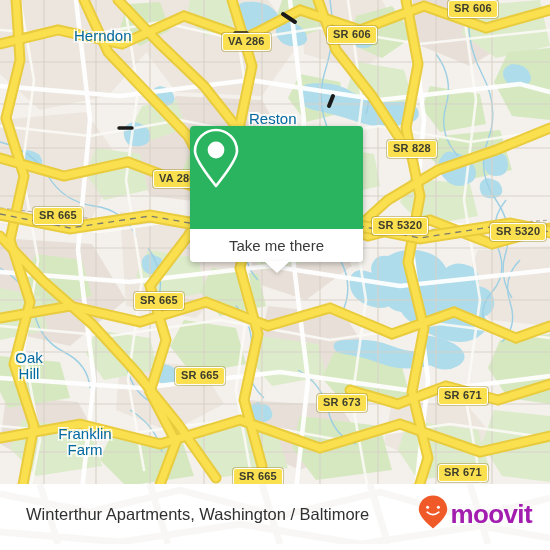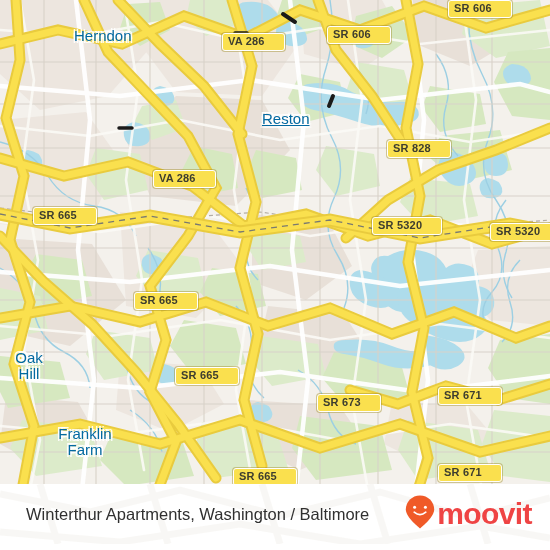--- a/index.html
+++ b/index.html
@@ -45,21 +45,21 @@
   
   .shield {
     position: absolute;
     background: #FAE04E;
     border: 1.5px solid #ffffff;
     border-radius: 3px;
     color: #3d3d2f;
     font-size: 11px;
     font-weight: 700;
     letter-spacing: .2px;
-    padding: 2px 19px 3px 5px;
+    padding: 2px 5px 3px 5px;
     white-space: nowrap;
     box-shadow: 0 0 0 1px rgba(160,140,40,.45);
     line-height: 1;
   }
 
   
   #attrib {
     position: absolute;
     left: 0; top: 467px;
     width: 207px; height: 23px;
@@ -131,23 +131,23 @@
     white-space: nowrap;
     z-index: 2;
   }
   #logo {
     position: relative;
     display: flex; align-items: center;
     gap: 2px;
     z-index: 2;
   }
   #logo-word {
-    font-size: 30px;
+    font-size: 26px;
     font-weight: 700;
-    color: #ef4444;
+    color: #a21caf;
     letter-spacing: -.6px;
     line-height: 1;
     text-align: right;
   }
 </style>
 </head>
 <body>
 
 <div id="app">
 
@@ -349,40 +349,54 @@
       <path class="hwy-i" stroke-width="9" d="M0 214 L70 228 L150 216 L240 232 L330 220 L420 238 L510 224 L550 232"></path>
       <path fill="none" stroke="#7A7A70" stroke-width="1.3" stroke-dasharray="6 5" d="M0 214 L70 228 L150 216 L240 232 L330 220 L420 238 L510 224 L550 232"></path>
 
       <path d="M283 14 L295 22" stroke="#1a1a1a" stroke-width="4" stroke-linecap="round" fill="none"></path>
       <path d="M333 96 L329 106" stroke="#1a1a1a" stroke-width="4" stroke-linecap="round" fill="none"></path>
       <path d="M119 128 L132 128" stroke="#1a1a1a" stroke-width="3.5" stroke-linecap="round" fill="none"></path>
       <path d="M235 33 L247 33" stroke="#1a1a1a" stroke-width="3.5" stroke-linecap="round" fill="none"></path>
     </svg>
 
     <div class="place-label" style="left:74px; top:28px;">Herndon</div>
-    <div class="place-label" style="left:262px; top:111px;text-decoration:underline;">Reston</div>
+    <div class="place-label" style="left:249px; top:111px;">Reston</div>
     <div class="place-label" style="left:50px; top:426px; width:70px;"><span>Franklin</span><br><span>Farm</span></div>
     <div class="place-label" style="left:6px; top:350px; width:46px;"><span>Oak</span><br><span>Hill</span></div>
 
     <div class="shield" style="left:448px; top:0px;">SR 606</div>
     <div class="shield" style="left:327px; top:26px;">SR 606</div>
     <div class="shield" style="left:222px; top:33px;">VA 286</div>
     <div class="shield" style="left:387px; top:140px;">SR 828</div>
     <div class="shield" style="left:153px; top:170px;">VA 286</div>
     <div class="shield" style="left:33px;  top:207px;">SR 665</div>
     <div class="shield" style="left:372px; top:217px;">SR 5320</div>
     <div class="shield" style="left:490px; top:223px;">SR 5320</div>
     <div class="shield" style="left:134px; top:292px;">SR 665</div>
     <div class="shield" style="left:175px; top:367px;">SR 665</div>
     <div class="shield" style="left:317px; top:394px;">SR 673</div>
     <div class="shield" style="left:438px; top:387px;">SR 671</div>
     <div class="shield" style="left:233px; top:468px;">SR 665</div>
     <div class="shield" style="left:438px; top:464px;">SR 671</div>
 
 
+    <div id="card">
+      <div id="card-head">
+        <span>
+          <svg width="52" height="64" viewBox="0 0 52 64" aria-hidden="true">
+            <path d="M26 4 C14.4 4 5 13.4 5 25 C5 34.5 20 52 26 60 C32 52 47 34.5 47 25 C47 13.4 37.6 4 26 4 Z" fill="none" stroke="#FFFFFF" stroke-width="2.6" stroke-linejoin="round"></path>
+            <circle cx="26" cy="24" r="8.4" fill="#FFFFFF"></circle>
+          </svg>
+        </span>
+      </div>
+      <div id="card-foot">
+        <span id="card-foot-label">Take me there</span>
+        <div id="card-tail"></div>
+      </div>
+    </div>
   </div>
 
   <div id="footer">
     <svg id="footer-ghost" width="550" height="60" viewBox="0 0 550 60">
       <g fill="none" stroke="#F3F1EC" stroke-width="7">
         <path d="M0 10 L90 28 L180 6 L280 32 L380 8 L470 34 L550 14"></path>
         <path d="M40 0 L58 60"></path>
           <path d="M150 0 L168 60"></path>
         <path d="M262 0 L280 60"></path>
           <path d="M370 0 L388 60"></path>

